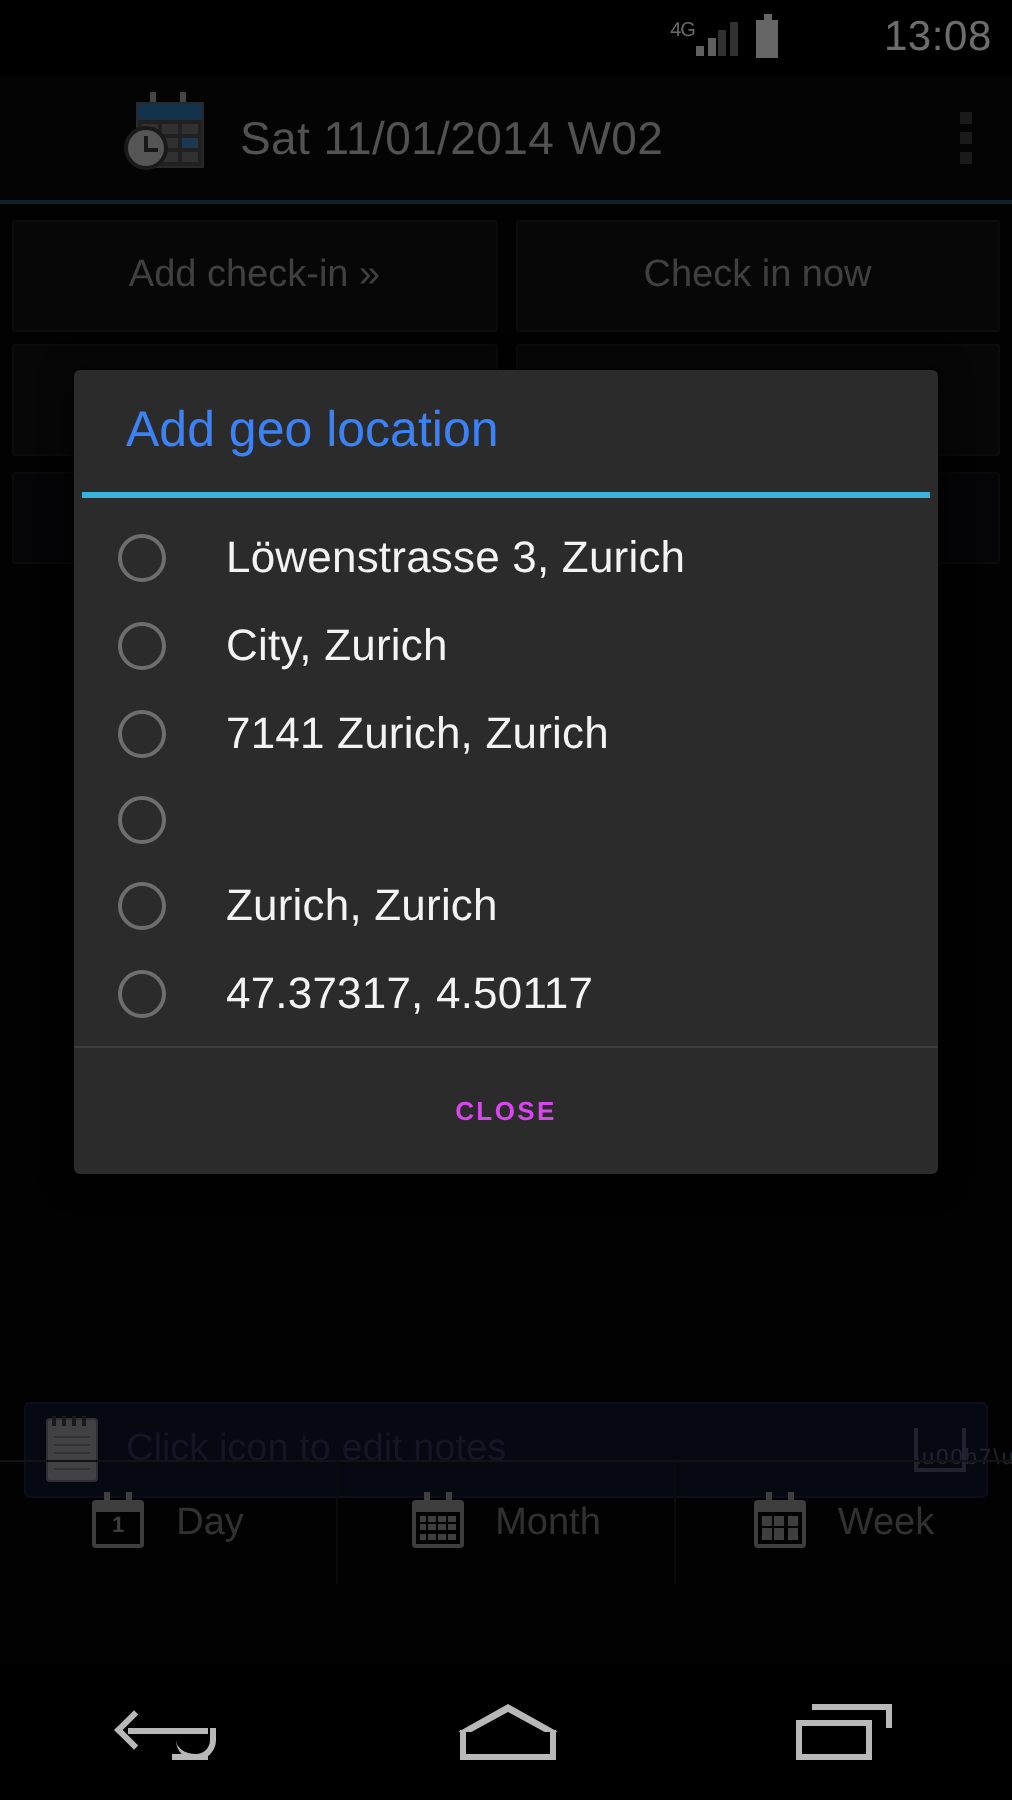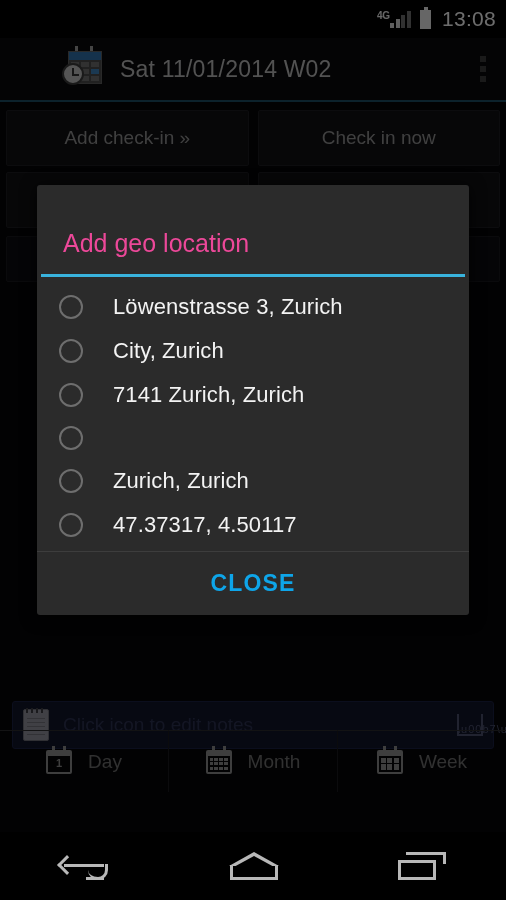--- a/index.html
+++ b/index.html
@@ -18,39 +18,39 @@
 
   
   #statusbar {
     position: absolute; top: 0; left: 0;
     width: 506px; height: 38px;
     background: #000;
     display: flex; align-items: center; justify-content: flex-end;
     padding-right: 10px;
   }
   .sb-4g {
-    font-size: 10px; color: #e6e6e6; font-weight: bold;
+    font-size: 10px; color: #e6e6e6; font-weight: normal;
     letter-spacing: -0.5px;
     margin-right: 1px; margin-bottom: 8px;
   }
   .sig-bars { display: flex; align-items: flex-end; height: 17px; gap: 1.5px; margin-right: 9px; }
   .sig-bars i { display: block; width: 4px; background: #d2d2d2; }
   .sig-bars i:nth-child(1) { height: 5px; }
   .sig-bars i:nth-child(2) { height: 9px; }
   .sig-bars i:nth-child(3) { height: 13px; background: #6d6d6d; }
   .sig-bars i:nth-child(4) { height: 17px; background: #6d6d6d; }
   .battery {
     width: 11px; height: 19px; border: 2px solid #e2e2e2;
     background: #e2e2e2; position: relative; margin-right: 11px;
   }
   .battery::before {
     content: ""; position: absolute; top: -5px; left: 2.5px;
     width: 4px; height: 3px; background: #e2e2e2;
   }
-  #clock { font-size: 21px; color: #f2f2f2; letter-spacing: 0.3px; }
+  #clock { font-size: 21px; color: #f2f2f2; letter-spacing: 0.3px; margin-left: 42px; }
 
   
   #actionbar {
     position: absolute; top: 38px; left: 0;
     width: 506px; height: 64px;
     background: #0b0b0d;
     display: flex; align-items: center;
     border-bottom: 2px solid #1c4d63;
     padding-left: 48px;
   }
@@ -192,43 +192,43 @@
   #scrim { position: absolute; inset: 0; background: rgba(0,0,0,0.55); }
   #dialog {
     position: absolute; left: 37px; top: 185px;
     width: 432px;
     background: #2b2b2b;
     border-radius: 3px;
     box-shadow: 0 2px 16px rgba(0,0,0,0.85);
     overflow: hidden;
   }
   #dialog-title {
-    font-size: 25px; color: #ec4899;
-    padding: 44px 24px 16px 26px;
+    font-size: 25px; color: #3b82f6;
+    padding: 16px 24px 16px 26px;
   }
   #dialog-divider { height: 3px; background: #39b3dd; margin: 0 4px; }
   #dialog-list { padding: 8px 0 4px 0; }
   .opt {
     display: flex; align-items: center;
     padding: 9px 20px 9px 22px;
   }
   .radio {
     width: 24px; height: 24px; border-radius: 50%;
     border: 2px solid #6e6e6e; flex: none;
   }
   .opt-label {
     margin-left: 30px; font-size: 22px; color: #f3f3f3;
     letter-spacing: 0.1px;
   }
   #dialog-footer {
     border-top: 1px solid #3d3d3d;
     height: 64px; display: flex; align-items: center; justify-content: center;
   }
   #close-button {
-    font-size: 23px; color: #0ea5e9; font-weight: bold; letter-spacing: 1.2px;
+    font-size: 13px; color: #d946ef; font-weight: bold; letter-spacing: 1.2px;
     background: none; border: none; font-family: inherit; cursor: pointer;
   }
 
   
   #navbar {
     position: absolute; left: 0; bottom: 0; width: 506px; height: 68px;
     background: #000; display: flex; align-items: center; justify-content: space-around;
   }
   .navbtn { width: 100px; height: 48px; position: relative; }
   .nav-back {

